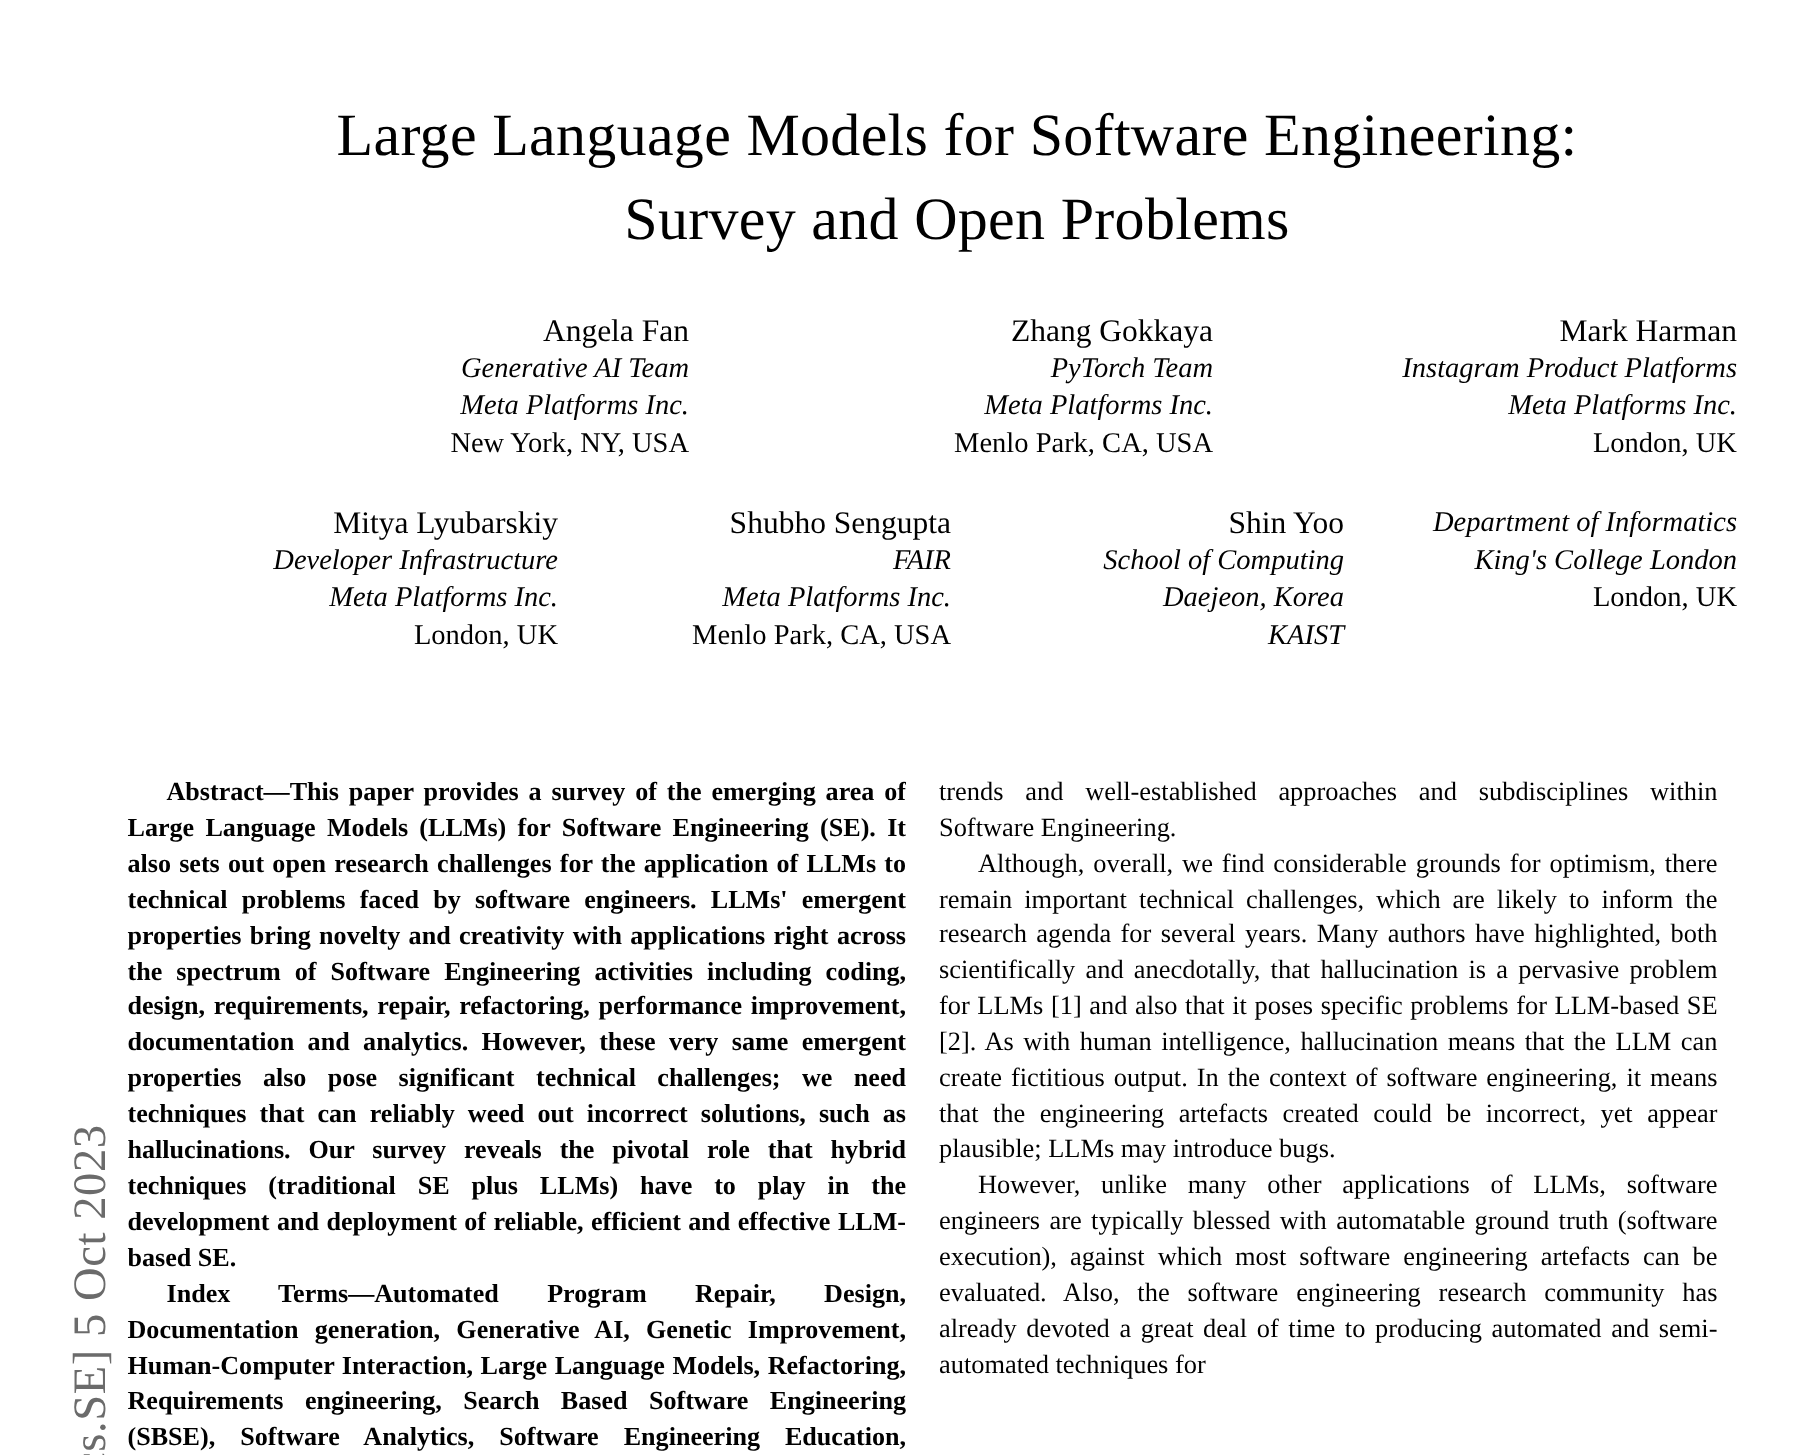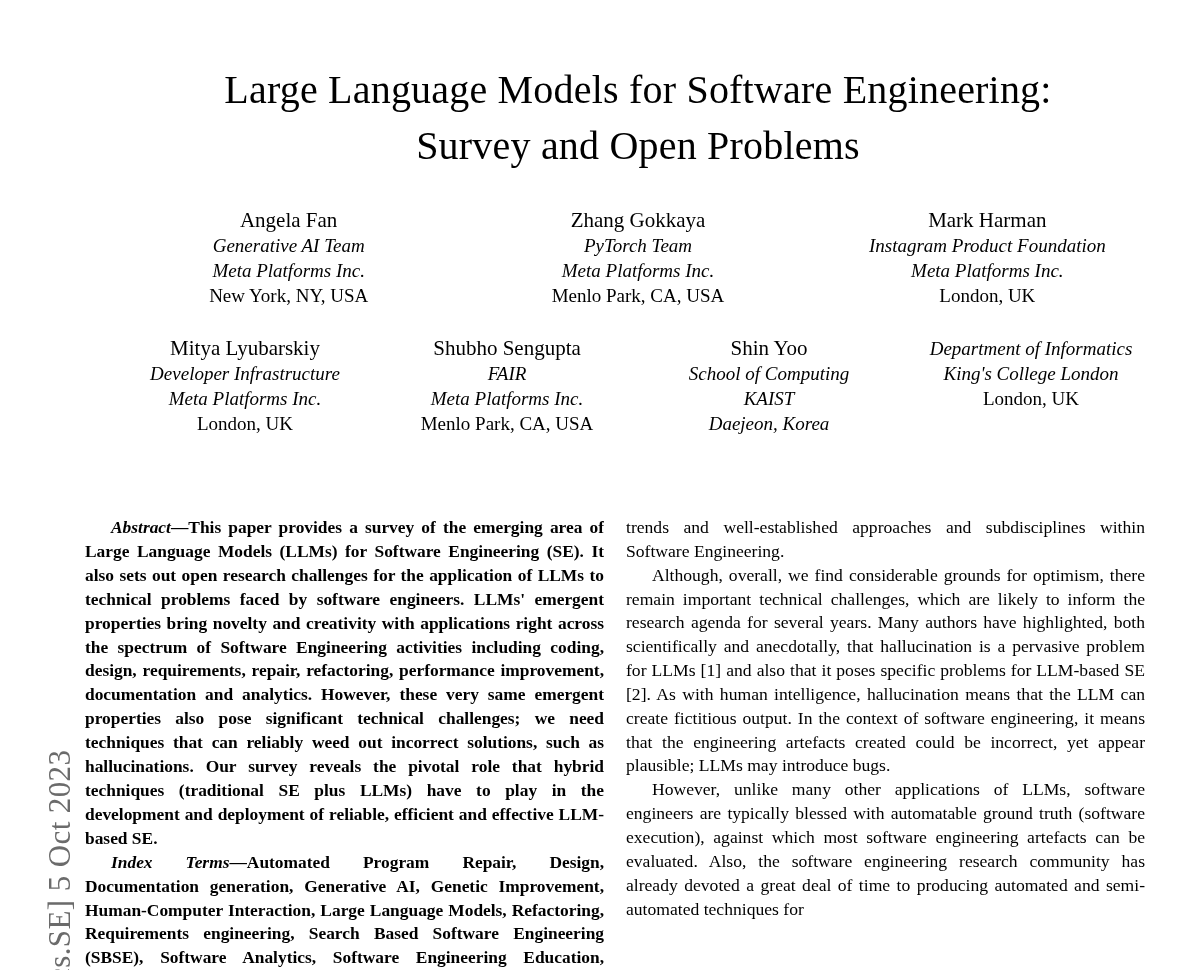--- a/index.html
+++ b/index.html
@@ -64,21 +64,21 @@
   
   .author-row {
     display: flex;
     width: 1048px;
     margin: 0 auto;
   }
   #author-row-1 { margin-top: 34px; }
   #author-row-2 { margin-top: 28px; }
   .author-block {
     flex: 1 1 0;
-    text-align: center;
+    text-align: right;
     padding: 0 4px;
   }
   .author-name {
     font-size: 21px;
     line-height: 25px;
     white-space: nowrap;
   }
   .author-line {
     font-size: 19px;
     line-height: 25px;
@@ -113,21 +113,20 @@
     hyphens: none;
   }
   .para.indent { text-indent: 26px; }
   .para.bold {
     font-weight: bold;
     font-size: 17.4px;
     line-height: 23.9px;
   }
   .lead {
     font-weight: bold;
-    font-style: italic;
   }
 </style>
 </head>
 <body>
 
 <div id="arxiv-stamp">
   <div class="stamp-text">310.03533v1  [cs.SE]  5 Oct 2023</div>
 </div>
 
 <div id="page">
@@ -145,21 +144,21 @@
       <div class="author-line roman">New York, NY, USA</div>
     </div>
     <div class="author-block">
       <div class="author-name">Zhang Gokkaya</div>
       <div class="author-line">PyTorch Team</div>
       <div class="author-line">Meta Platforms Inc.</div>
       <div class="author-line roman">Menlo Park, CA, USA</div>
     </div>
     <div class="author-block">
       <div class="author-name">Mark Harman</div>
-      <div class="author-line">Instagram Product Foundation</div>
+      <div class="author-line">Instagram Product Platforms</div>
       <div class="author-line">Meta Platforms Inc.</div>
       <div class="author-line roman">London, UK</div>
     </div>
   </div>
 
   <div class="author-row" id="author-row-2">
     <div class="author-block">
       <div class="author-name">Mitya Lyubarskiy</div>
       <div class="author-line">Developer Infrastructure</div>
       <div class="author-line">Meta Platforms Inc.</div>
@@ -167,22 +166,22 @@
     </div>
     <div class="author-block">
       <div class="author-name">Shubho Sengupta</div>
       <div class="author-line">FAIR</div>
       <div class="author-line">Meta Platforms Inc.</div>
       <div class="author-line roman">Menlo Park, CA, USA</div>
     </div>
     <div class="author-block">
       <div class="author-name">Shin Yoo</div>
       <div class="author-line">School of Computing</div>
+      <div class="author-line">Daejeon, Korea</div>
       <div class="author-line">KAIST</div>
-      <div class="author-line">Daejeon, Korea</div>
     </div>
     <div class="author-block">
       <div class="author-line">Department of Informatics</div>
       <div class="author-line">King's College London</div>
       <div class="author-line roman">London, UK</div>
     </div>
   </div>
 
   <div id="columns">
 

